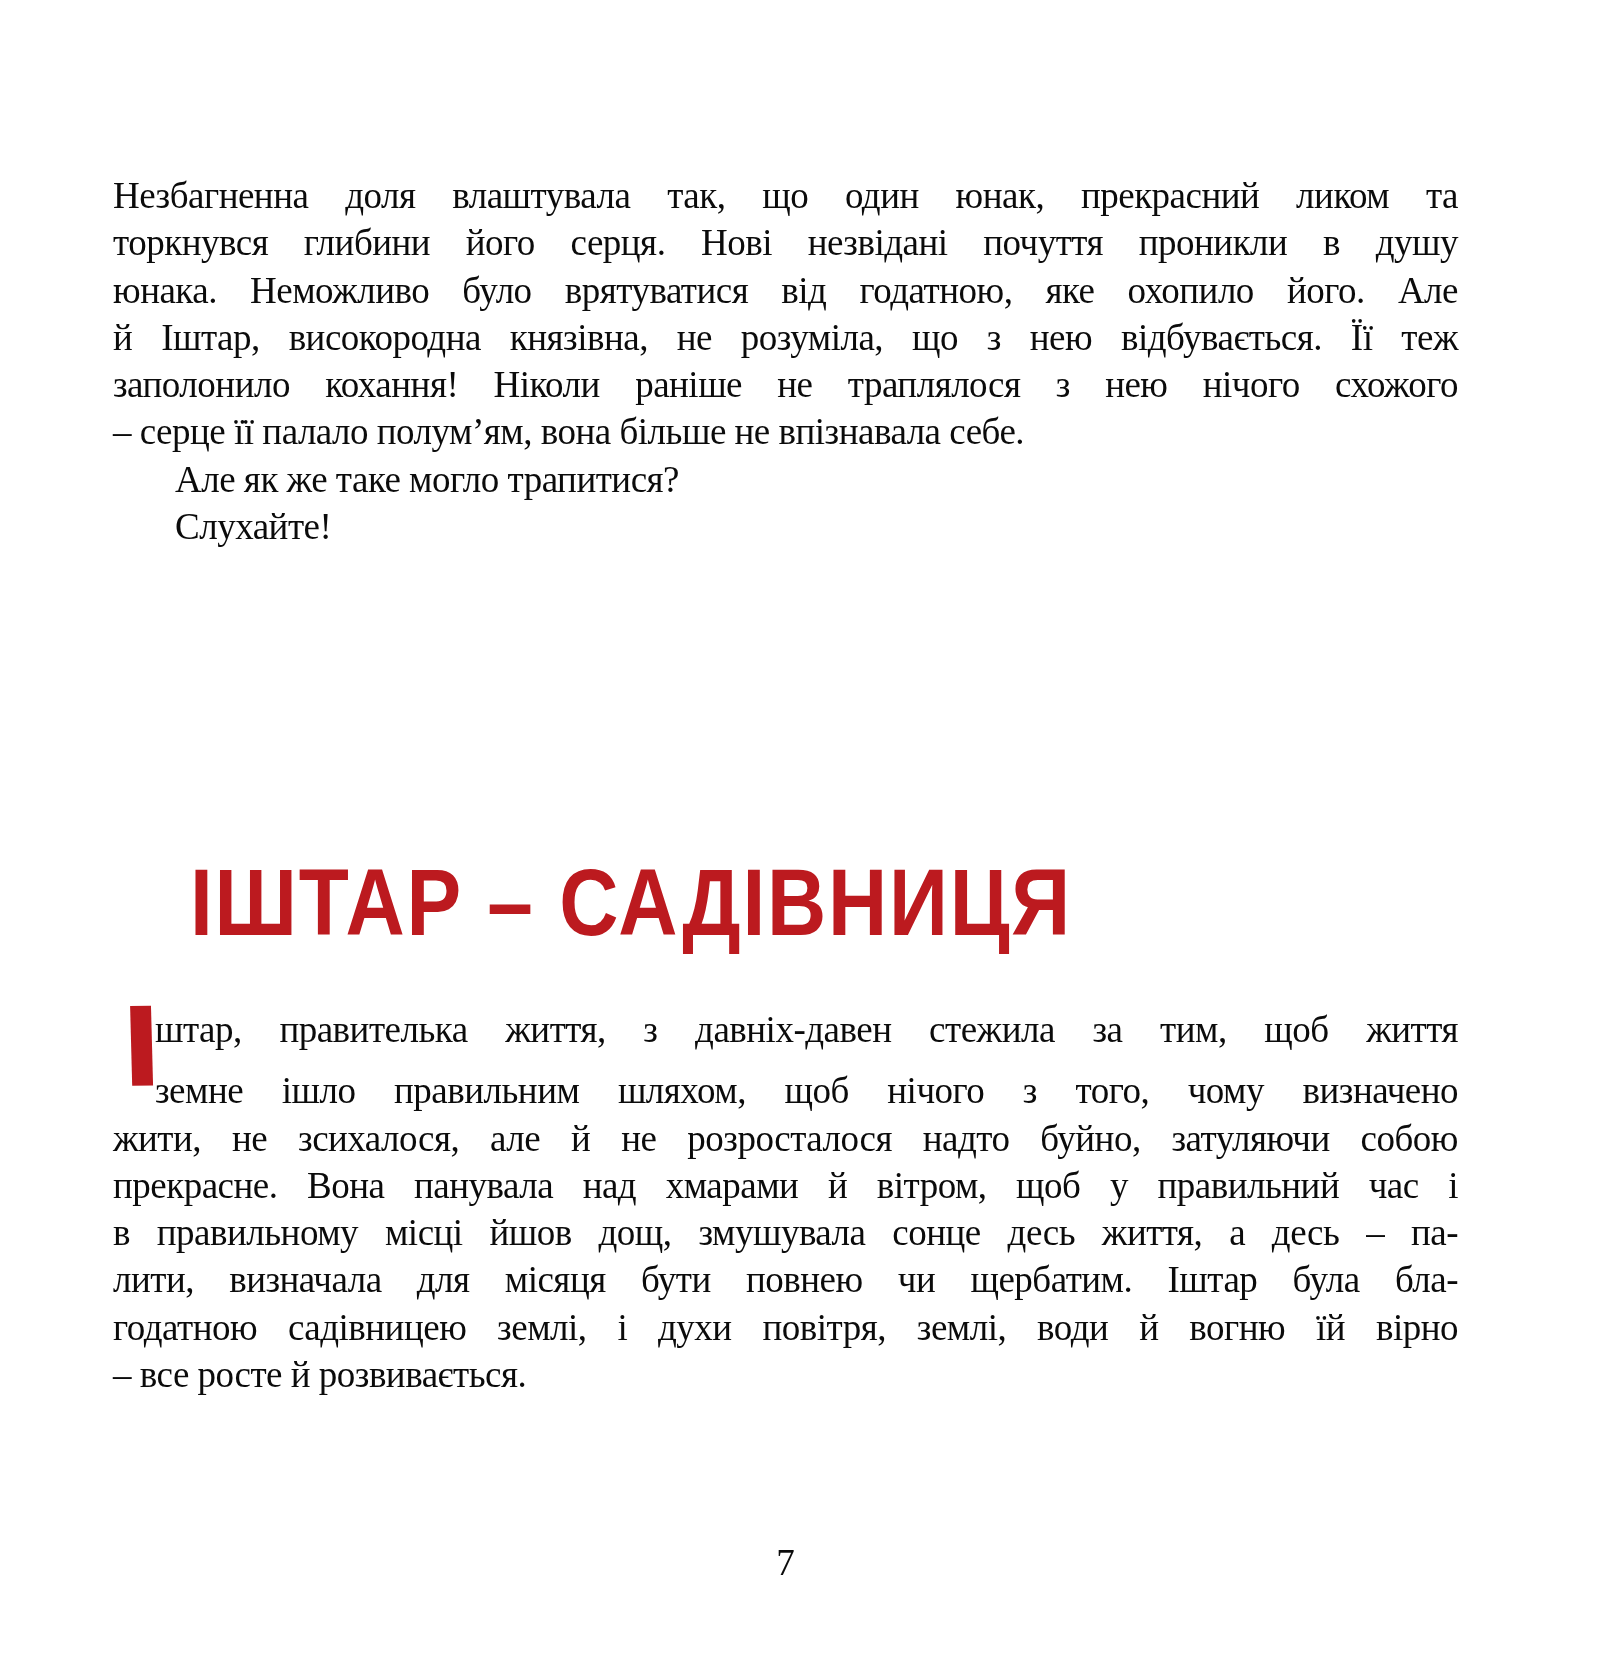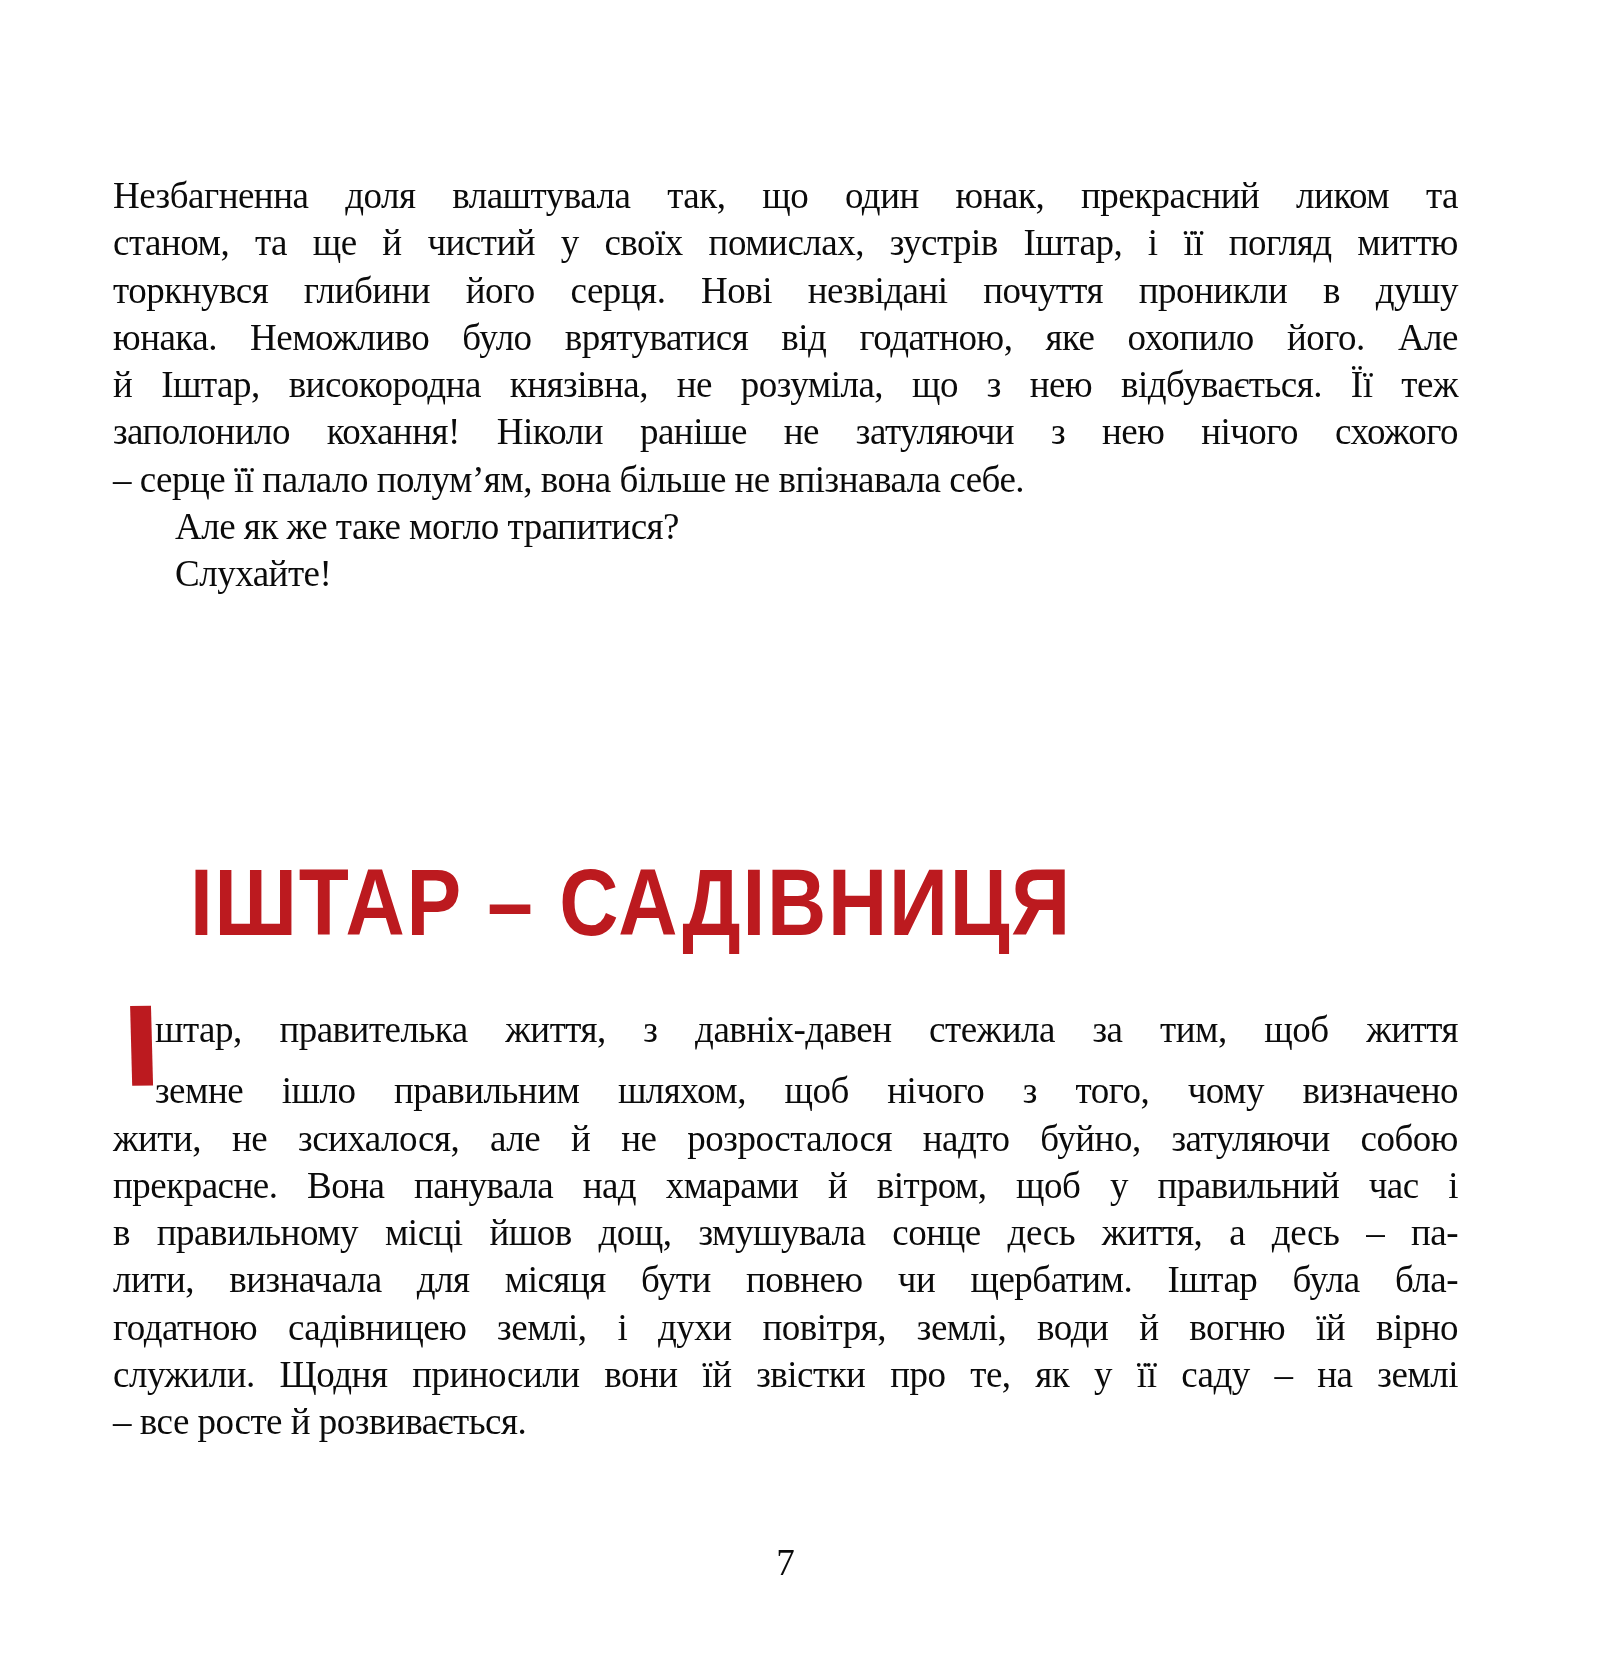--- a/index.html
+++ b/index.html
@@ -74,43 +74,41 @@
     color: #0b0b0b;
   }
 </style>
 </head>
 <body>
 
 <div class="page">
 
   <div class="textblock" style="top:172px;">
     <div class="line">Незбагненна доля влаштувала так, що один юнак, прекрасний ликом та</div>
-    <div class="line">станом, та ще й чистий у своїх помислах, зустрів Іштар, і її погляд миттю</div>
     <div class="line">торкнувся глибини його серця. Нові незвідані почуття проникли в душу</div>
     <div class="line">юнака. Неможливо було врятуватися від годатною, яке охопило його. Але</div>
     <div class="line">й Іштар, високородна князівна, не розуміла, що з нею відбувається. Її теж</div>
-    <div class="line">заполонило кохання! Ніколи раніше не затуляючи з нею нічого схожого</div>
+    <div class="line">заполонило кохання! Ніколи раніше не траплялося з нею нічого схожого</div>
     <div class="line left">– серце її палало полум’ям, вона більше не впізнавала себе.</div>
     <div class="line indent">Але як же таке могло трапитися?</div>
     <div class="line indent">Слухайте!</div>
   </div>
 
   <svg class="chapter-title-svg" width="940" height="130">
     <text x="0" y="90" font-size="95" fill="#bc1a1f" textLength="882" lengthAdjust="spacingAndGlyphs">ІШТАР – САДІВНИЦЯ</text>
   </svg>
 
   <span class="drop-cap">І</span>
 
   <div class="textblock" style="top:992px;">
     <div class="line capgap">штар, правителька життя, з давніх-давен стежила за тим, щоб життя</div>
     <div class="line capgap">земне ішло правильним шляхом, щоб нічого з того, чому визначено</div>
     <div class="line">жити, не зсихалося, але й не розросталося надто буйно, затуляючи собою</div>
     <div class="line">прекрасне. Вона панувала над хмарами й вітром, щоб у правильний час і</div>
     <div class="line">в правильному місці йшов дощ, змушувала сонце десь життя, а десь – па-</div>
     <div class="line">лити, визначала для місяця бути повнею чи щербатим. Іштар була бла-</div>
     <div class="line">годатною садівницею землі, і духи повітря, землі, води й вогню їй вірно</div>
-    <div class="line">служили. Щодня приносили вони їй звістки про те, як у її саду – на землі</div>
     <div class="line left">– все росте й розвивається.</div>
   </div>
 
   <div class="page-number">7</div>
 
 </div>
 
 </body></html>

